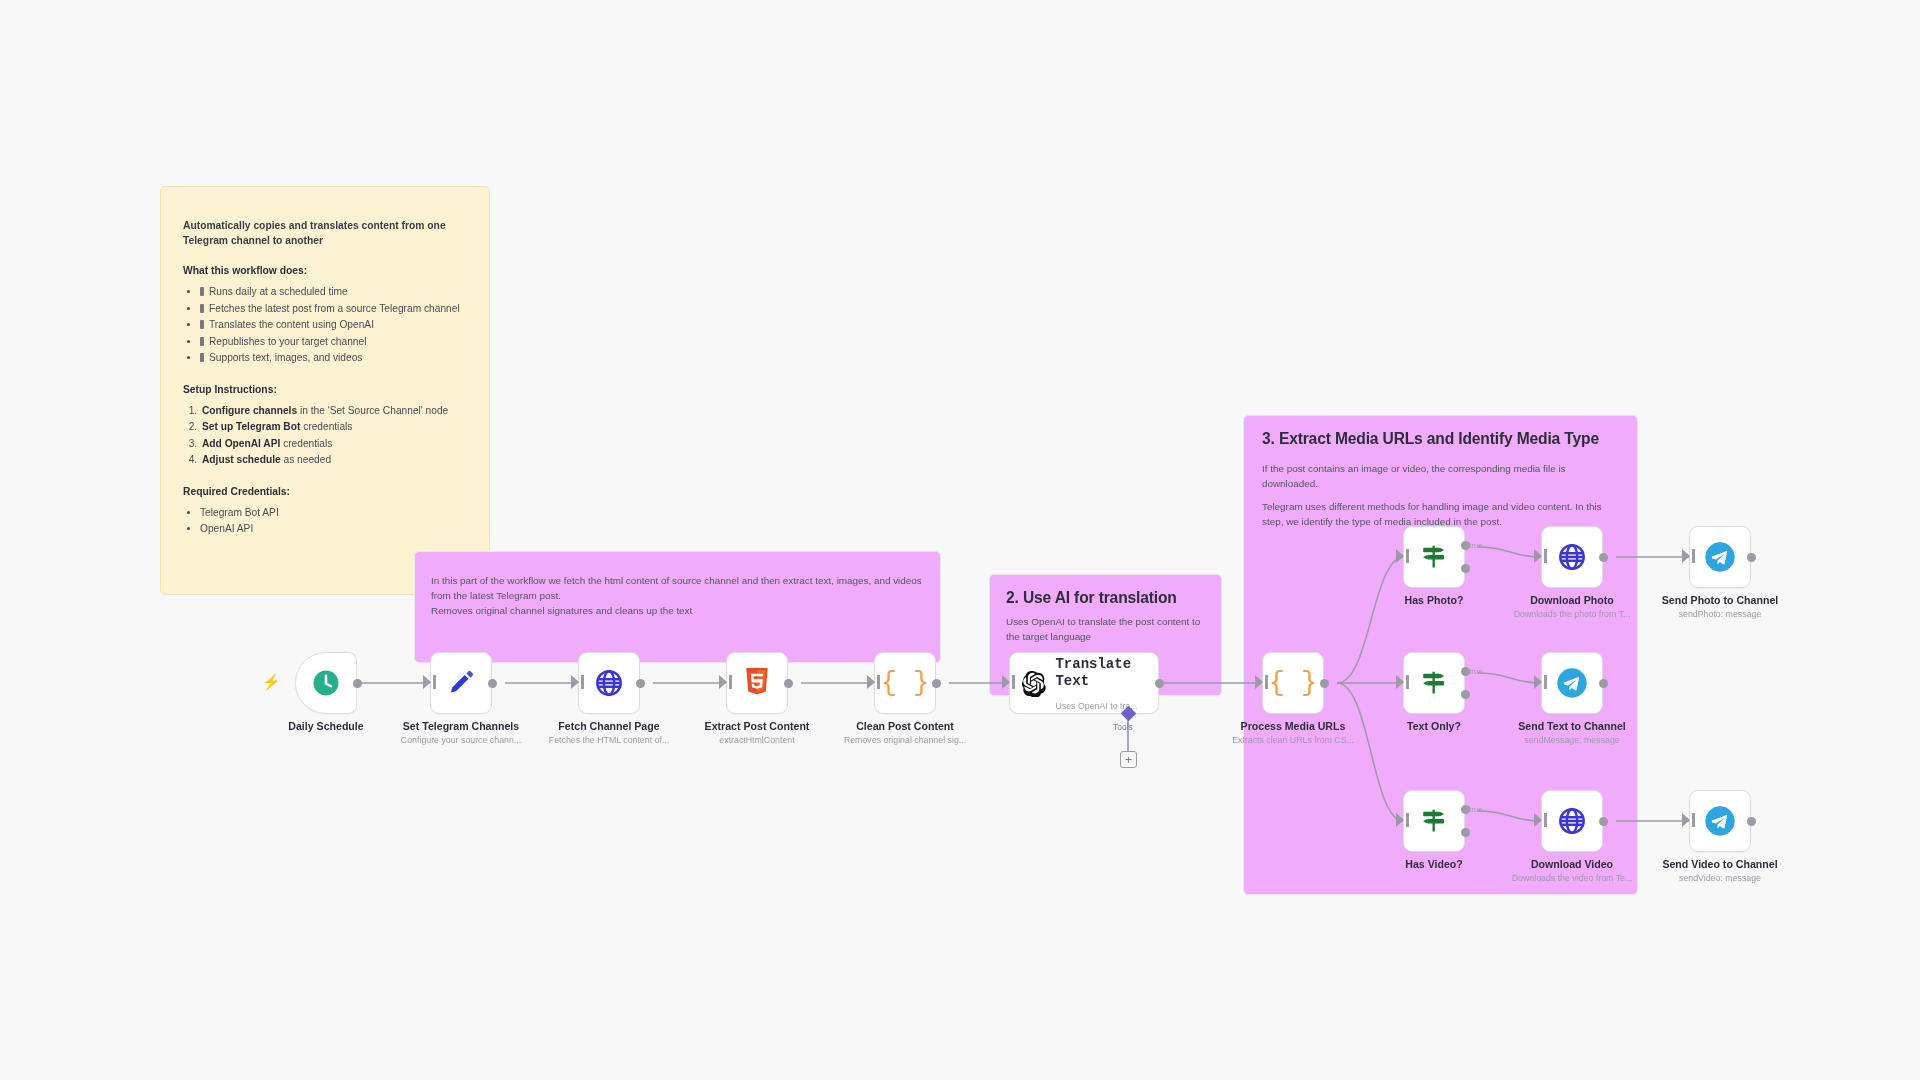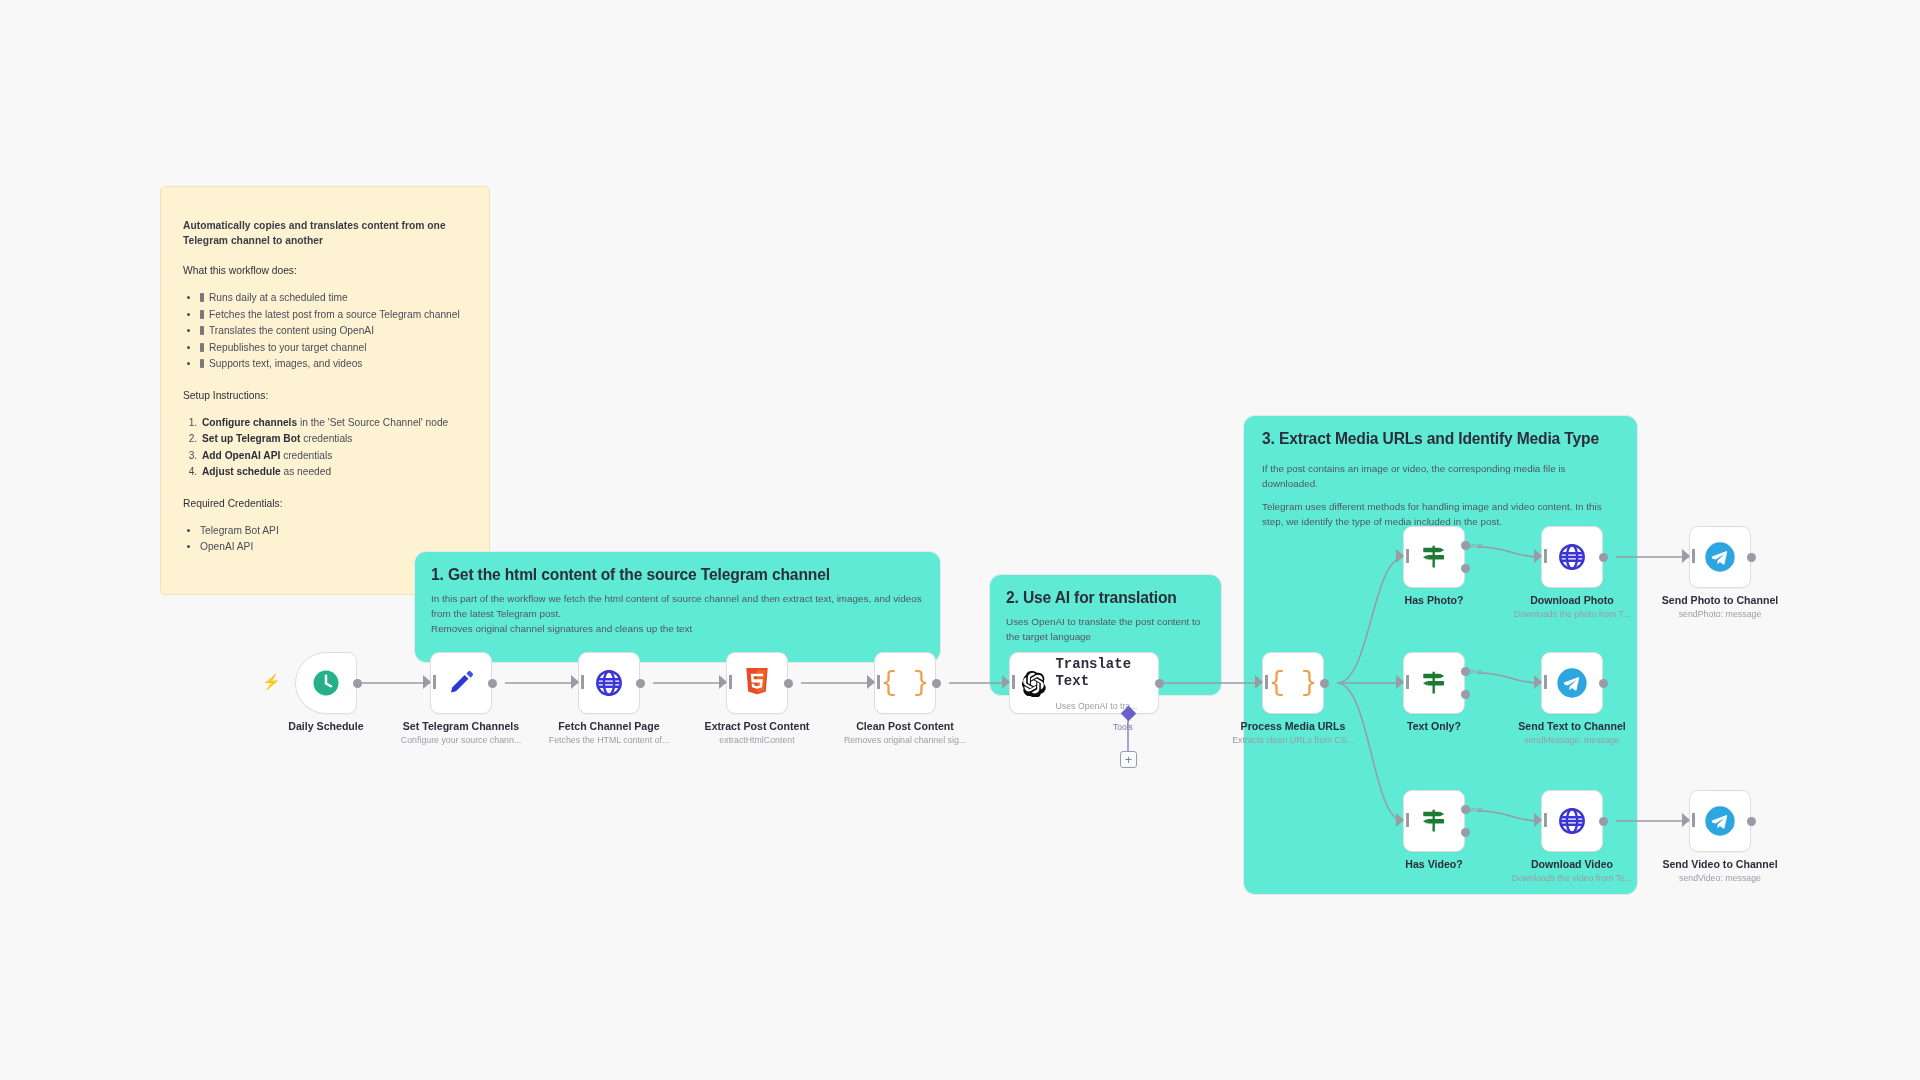--- a/index.html
+++ b/index.html
@@ -12,30 +12,30 @@
   #canvas { position: relative; width: 1920px; height: 1080px; background: #f8f8f9; }
 
   
   .sticky {
     position: absolute; left: 160px; top: 186px; width: 330px; height: 409px;
     background: #fdf3d3; border: 1px solid #f3e3b0; border-radius: 5px;
     padding: 20px 22px 14px 22px; overflow: hidden;
   }
   .sticky h1 { font-size: 17.5px; font-weight: 700; color: #2d2e3a; line-height: 1.32; letter-spacing: -0.1px; }
   .sticky .sub { font-size: 10.3px; font-weight: 700; color: #3b3c48; line-height: 1.42; margin-top: 12px; }
-  .sticky .hd { font-size: 10.3px; font-weight: 400; color: #2d2e3a; margin-top: 17px; }
-  .sticky ul, .sticky ol { margin-top: 14px; padding-left: 17px; }
+  .sticky .hd { font-size: 10.3px; font-weight: 700; color: #2d2e3a; margin-top: 17px; }
+  .sticky ul, .sticky ol { margin-top: 8px; padding-left: 17px; }
   .sticky li { font-size: 10.2px; color: #4a4b57; line-height: 1.62; }
   .sticky ol li { padding-left: 2px; }
   .sticky li b { font-weight: 700; color: #2d2e3a; }
   .glyph { display: inline-block; width: 4px; height: 9px; background: #55565f;
            border-radius: 1px; vertical-align: -1px; margin-right: 5px; opacity: .78; }
 
   
-  .frame { position: absolute; background: #5eead4; border: 1px solid #e8e8ec; border-radius: 12px; }
+  .frame { position: absolute; background: #f0abfc; border: 1px solid #e8e8ec; border-radius: 5px; }
   .frame h2 { font-size: 15.6px; font-weight: 700; color: #2d2e3a; letter-spacing: -.15px; }
   .frame p { font-size: 9.9px; color: #55565f; line-height: 1.5; margin-top: 8px; }
   #frame1 { left: 414px; top: 551px; width: 527px; height: 112px; padding: 14px 16px; }
   #frame2 { left: 989px; top: 574px; width: 233px; height: 122px; padding: 14px 16px; }
   #frame3 { left: 1243px; top: 415px; width: 395px; height: 480px; padding: 14px 18px; }
 
   
   .node { position: absolute; }
   .box {
     width: 62px; height: 62px; background: #fff; border: 1px solid #dcdde3;
@@ -105,21 +105,20 @@
 
     <div class="hd">Required Credentials:</div>
     <ul>
       <li>Telegram Bot API</li>
       <li>OpenAI API</li>
     </ul>
 
   </div>
 
   <div class="frame" id="frame1">
-    <h2>1. Get the html content of the source Telegram channel</h2>
     <p style="white-space:pre-line">In this part of the workflow we fetch the html content of source channel and then extract text, images, and videos from the latest Telegram post.
 Removes original channel signatures and cleans up the text</p>
   </div>
 
   <div class="frame" id="frame2">
     <h2>2. Use AI for translation</h2>
     <p>Uses OpenAI to translate the post content to the target language</p>
   </div>
 
   <div class="frame" id="frame3">

